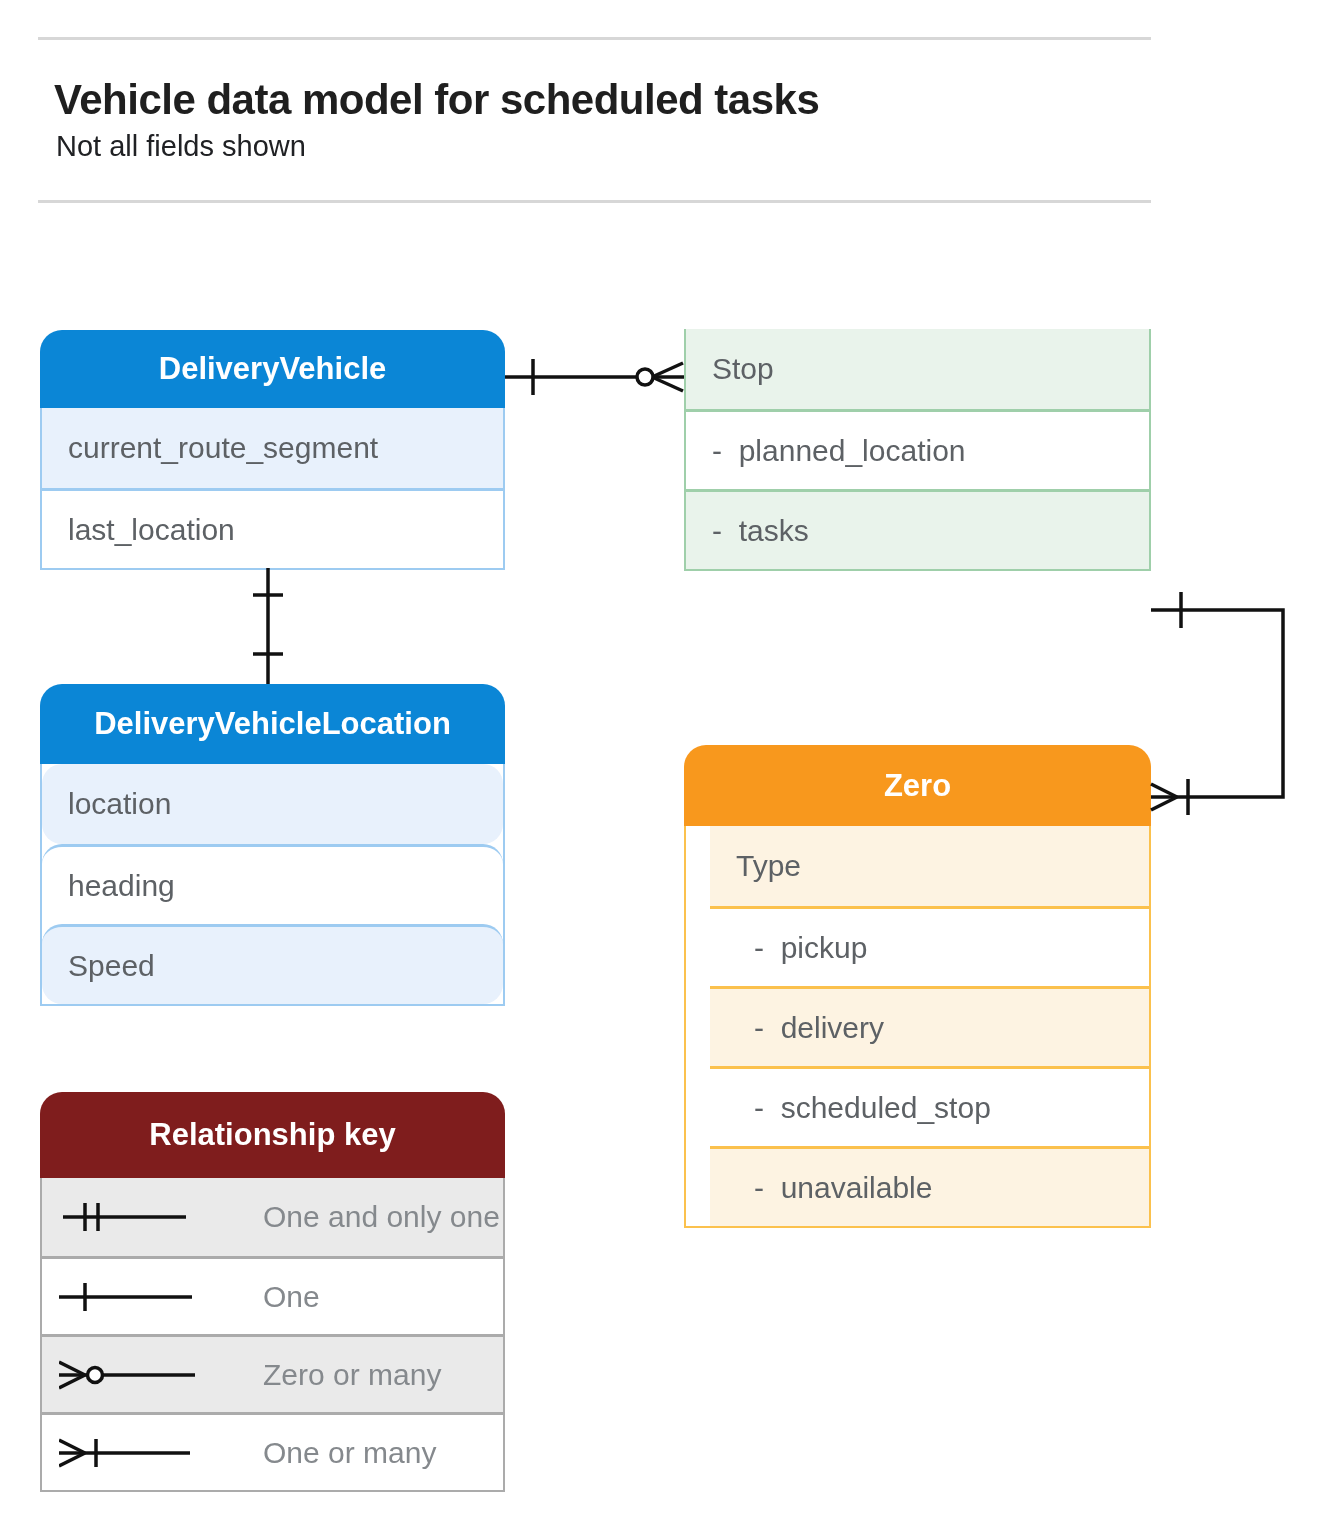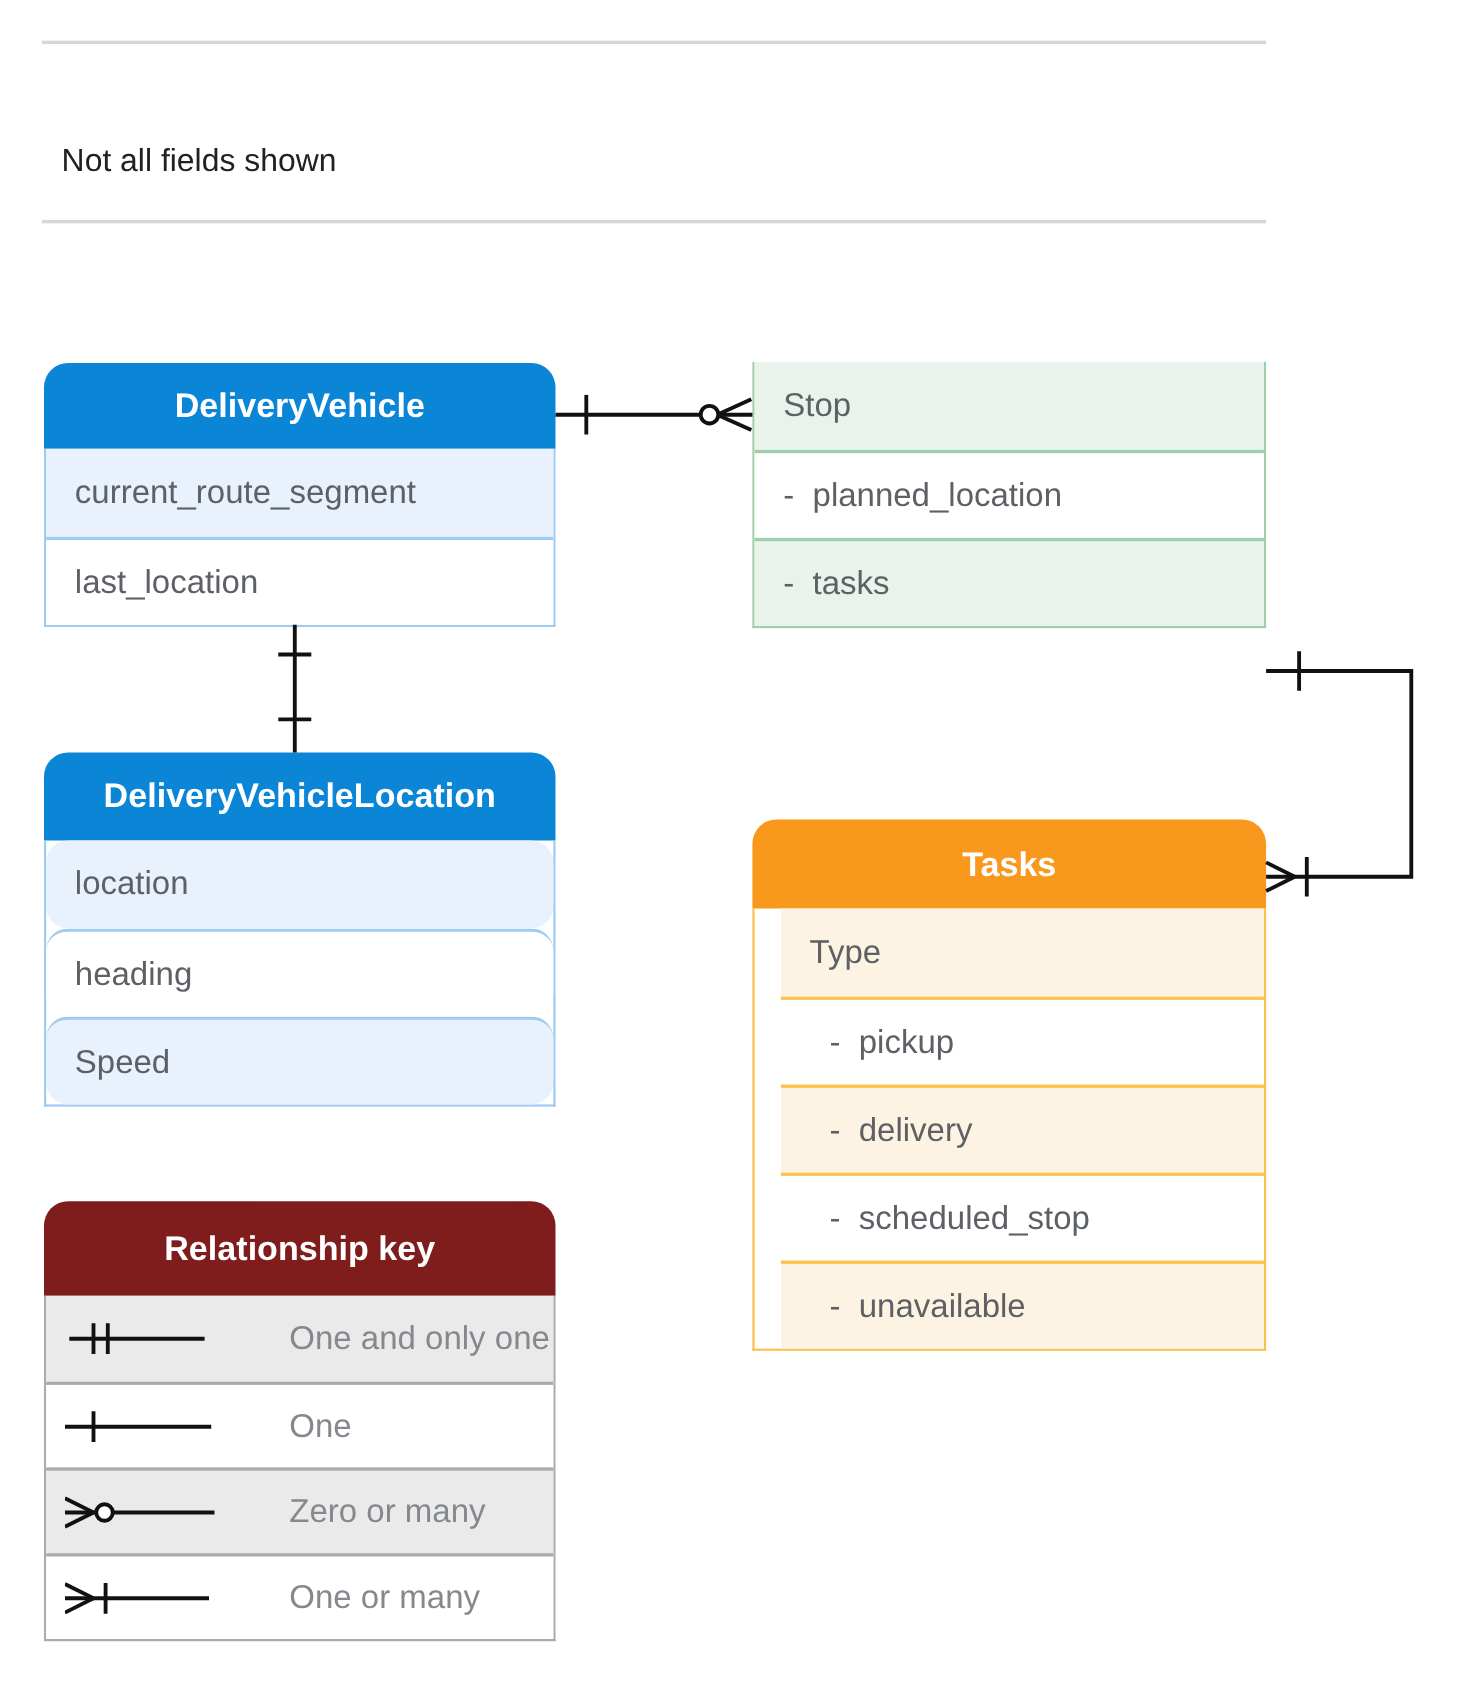--- a/index.html
+++ b/index.html
@@ -73,20 +73,21 @@
   .legend-label{margin-left:24px;font-size:30px;color:#85898d;white-space:nowrap;}
 
   .connector-overlay{position:absolute;left:0;top:0;width:1325px;height:1530px;pointer-events:none;}
 </style>
 </head>
 <body>
 
 <div class="canvas">
 
   <div class="rule rule-top"></div>
+  <div class="page-title">Vehicle data model for scheduled tasks</div>
   <div class="page-subtitle">Not all fields shown</div>
   <div class="rule rule-bottom"></div>
 
   <div class="entity t-blue" id="box-delivery-vehicle">
     <div class="entity-header">DeliveryVehicle</div>
     <div class="entity-rows">
       <div class="entity-row tint">current_route_segment</div>
       <div class="entity-row">last_location</div>
     </div>
   </div>
@@ -102,21 +103,21 @@
   <div class="entity t-blue" id="box-delivery-vehicle-location">
     <div class="entity-header">DeliveryVehicleLocation</div>
     <div class="entity-rows">
       <div class="entity-row tint">location</div>
       <div class="entity-row">heading</div>
       <div class="entity-row tint">Speed</div>
     </div>
   </div>
 
   <div class="entity t-orange" id="box-tasks">
-    <div class="entity-header">Tasks</div>
+    <div class="entity-header">Zero</div>
     <div class="entity-rows">
       <div class="entity-row tint">Type</div>
       <div class="entity-row indent">-  pickup</div>
       <div class="entity-row tint indent">-  delivery</div>
       <div class="entity-row indent">-  scheduled_stop</div>
       <div class="entity-row tint indent">-  unavailable</div>
     </div>
   </div>
 
   <div class="entity t-gray" id="box-legend">

